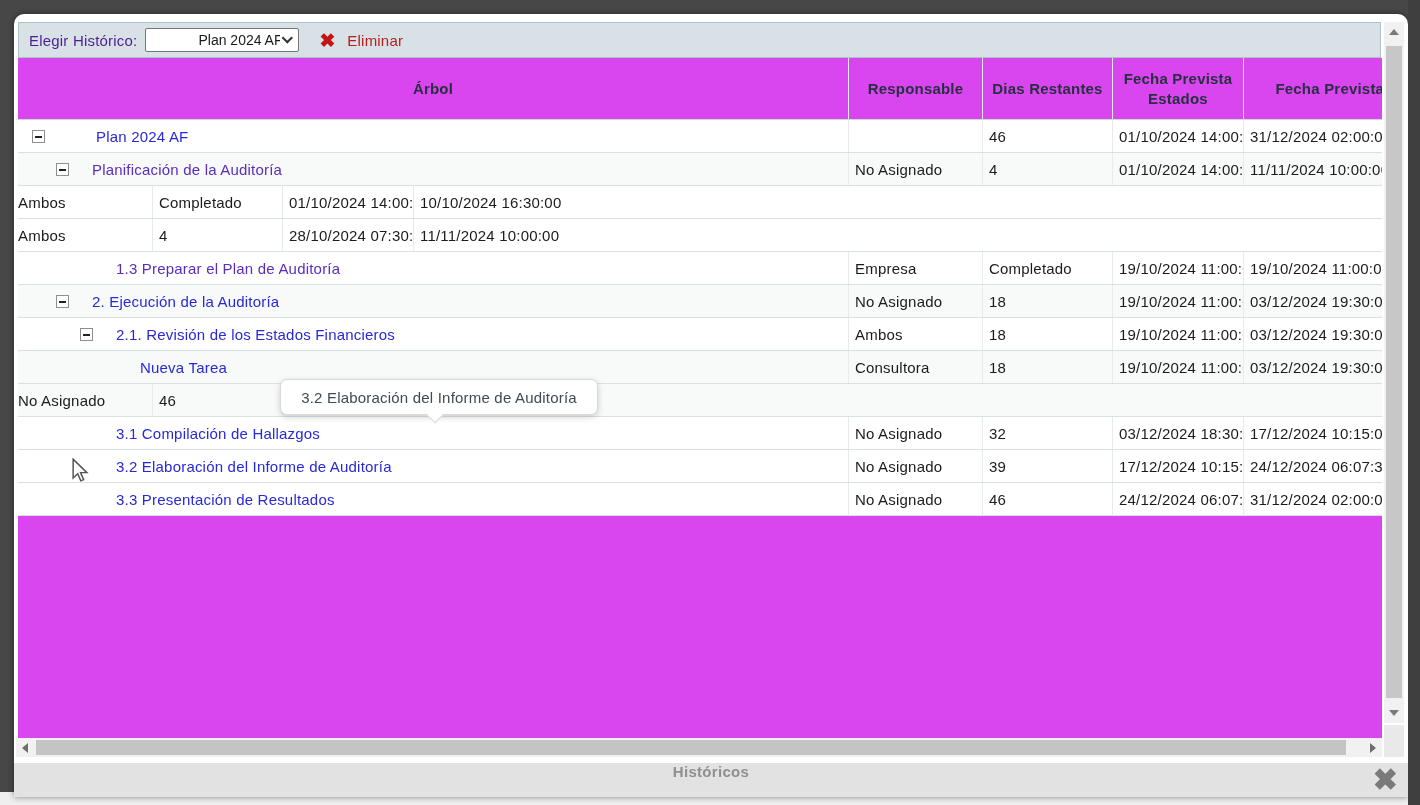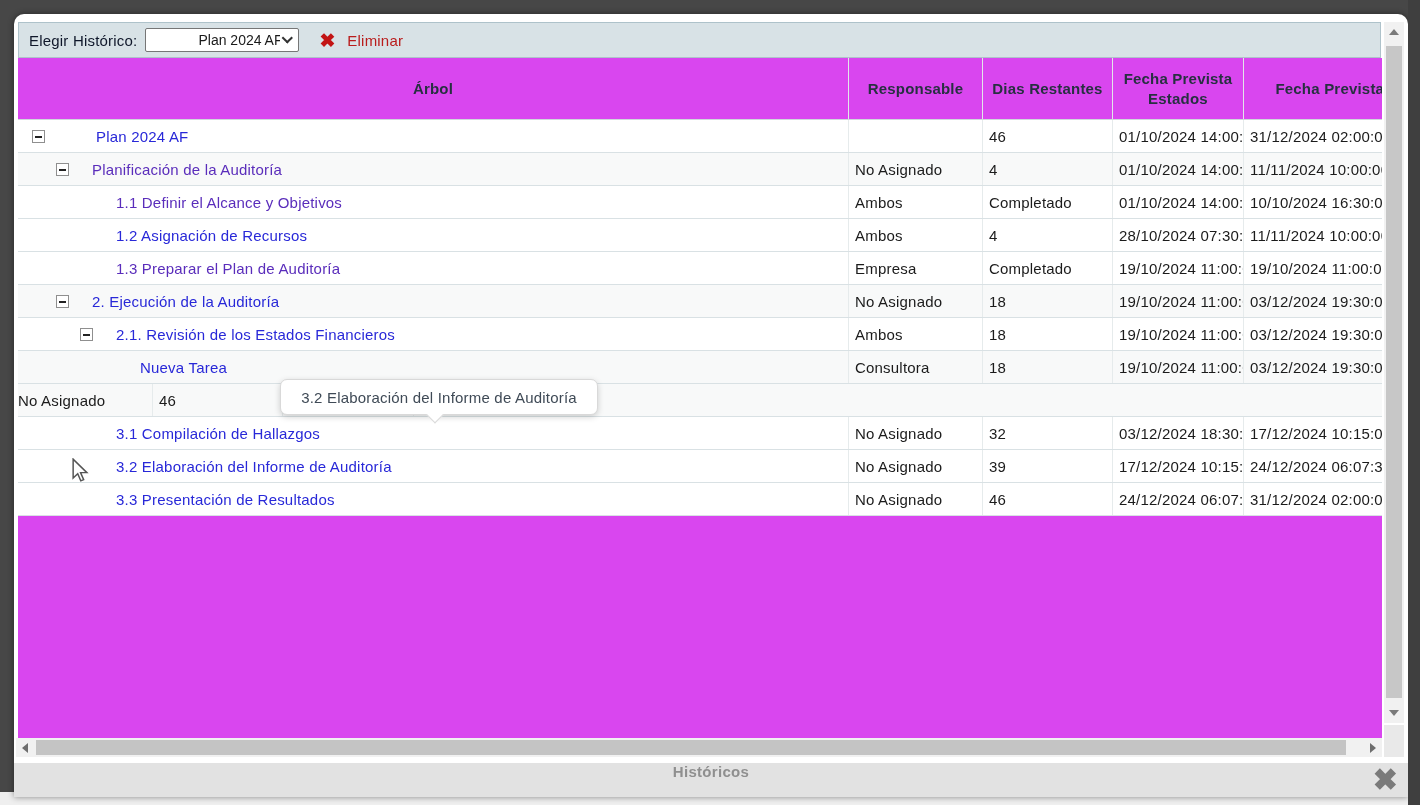--- a/index.html
+++ b/index.html
@@ -9,21 +9,21 @@
   
   .bottom-strip { position:absolute; left:0; top:792px; width:1408px; height:13px; background:#efefef; }
   .right-dark { position:absolute; left:1408px; top:0; width:12px; height:805px; background:#3f3f3f; }
 
   .dialog { position:absolute; left:14px; top:14px; width:1394px; height:783px; background:#ffffff;
             border-radius:10px 10px 0 0; box-shadow:0 0 6px rgba(0,0,0,.45); overflow:hidden; }
 
   
   .topbar { position:absolute; left:4px; top:8px; width:1363px; height:36px; background:#d8e2e6;
             border:1px solid #aec2ca; display:flex; align-items:center; }
-  .topbar-label { margin-left:10px; font-size:15px; color:#0f172a; letter-spacing:.2px; }
+  .topbar-label { margin-left:10px; font-size:15px; color:#4c1d95; letter-spacing:.2px; }
   .hist-select { margin-left:8px; width:154px; height:24px; background:#fff; border:1px solid #767676;
                  border-radius:2px; display:flex; align-items:center; padding:0 6px; cursor:default; }
   .hist-select .sel-text { font-size:14px; color:#1a1a1a; flex:1; white-space:nowrap; overflow:hidden;margin-left:46px; }
   .chevron { width:8px; height:8px; border-left:2px solid #333; border-bottom:2px solid #333;
              transform:rotate(-45deg) translate(1px,-2px); margin-left:4px; }
   .del-x { margin-left:20px; font-size:19px; font-weight:bold; color:#c21414; line-height:1; cursor:default; }
   .del-label { margin-left:12px; font-size:15px; color:#b91c1c; letter-spacing:.2px; }
 
   
   .table-viewport { position:absolute; left:4px; top:44px; width:1364px; height:691px; overflow:hidden; background:#d946ef; }
@@ -119,32 +119,26 @@
             <div class="cell c1" style="padding-left: 38px;">
               <span class="expander"></span>
               <span class="tree-link purple">Planificación de la Auditoría</span>
             </div>
             <div class="cell c2">No Asignado</div>
             <div class="cell c3">4</div>
             <div class="cell c4">01/10/2024 14:00:00</div>
             <div class="cell c5">11/11/2024 10:00:00</div>
           </div>
           <div class="row">
-            <div class="cell c1" style="padding-left: 62px;">
-              <span class="tree-link purple no-exp">1.1 Definir el Alcance y Objetivos</span>
-            </div>
             <div class="cell c2">Ambos</div>
             <div class="cell c3">Completado</div>
             <div class="cell c4">01/10/2024 14:00:00</div>
             <div class="cell c5">10/10/2024 16:30:00</div>
           </div>
           <div class="row">
-            <div class="cell c1" style="padding-left: 62px;">
-              <span class="tree-link blue no-exp">1.2 Asignación de Recursos</span>
-            </div>
             <div class="cell c2">Ambos</div>
             <div class="cell c3">4</div>
             <div class="cell c4">28/10/2024 07:30:00</div>
             <div class="cell c5">11/11/2024 10:00:00</div>
           </div>
           <div class="row">
             <div class="cell c1" style="padding-left: 62px;">
               <span class="tree-link purple no-exp">1.3 Preparar el Plan de Auditoría</span>
             </div>
             <div class="cell c2">Empresa</div>

